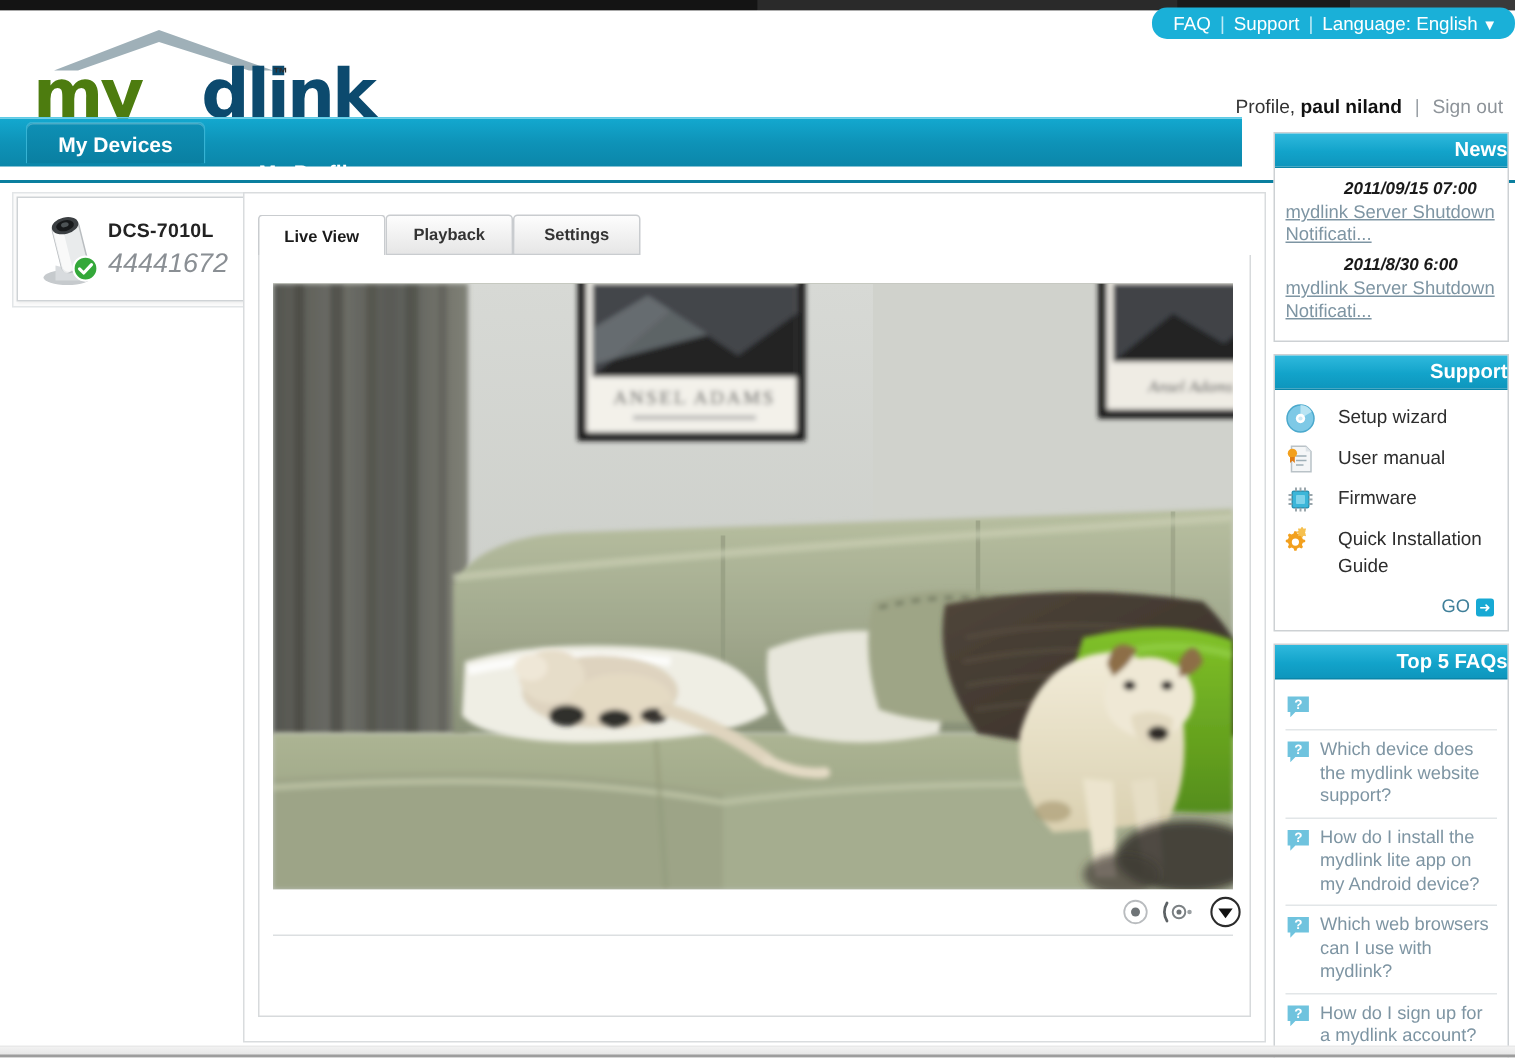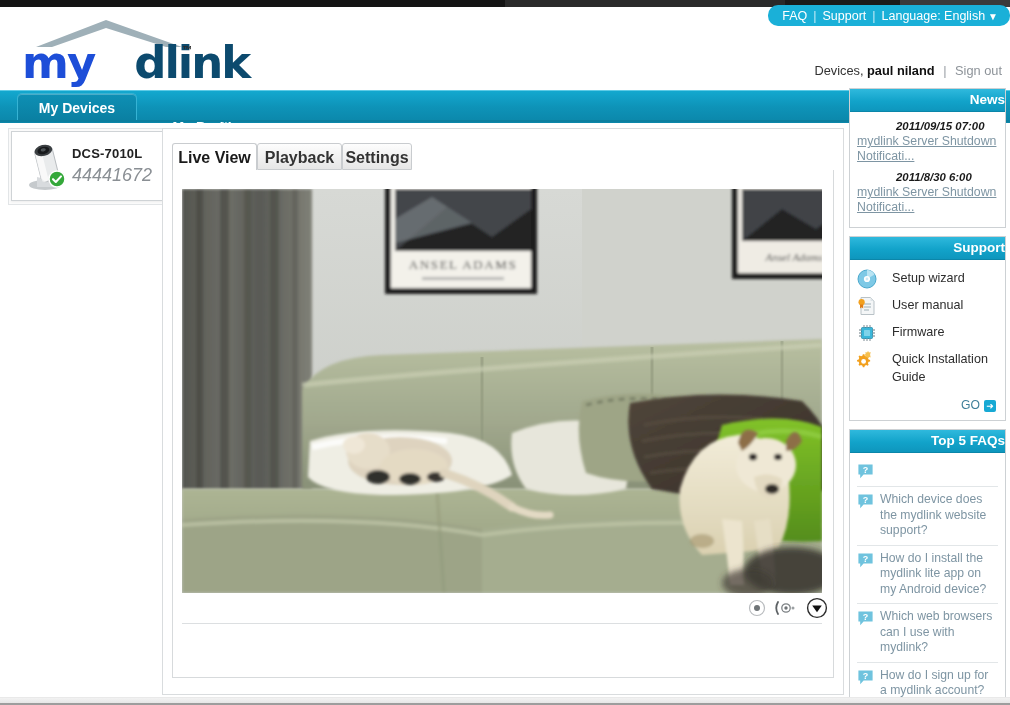--- a/index.html
+++ b/index.html
@@ -30,33 +30,33 @@
   }
   .util-bar a { color:#ffffff; text-decoration:none; white-space:nowrap; }
   .util-sep { color:#bfeaf6; padding:0 6px; }
   .caret-down { display:inline-block; margin-left:3px; font-size:10px; }
 
   
   .logo-wrap { position:absolute; left:12px; top:18px; width:200px; height:60px; }
   .logo-roof { position:absolute; left:22px; top:0px; width:150px; height:30px; }
   .logo-text { position:absolute; left:10px; top:22px; font-size:45px; font-weight:bold;
      letter-spacing:-2px; line-height:1; font-family:"DejaVu Sans", sans-serif;}
-  .logo-my { color:#1d4ed8; }
+  .logo-my { color:#4d7c0f; }
   .logo-dlink { color:#0c4a6e;margin-left:40px; }
   .logo-tm { position:absolute; left:170px; top:26px; font-size:10px; color:#2b2b2b; font-weight:bold;}
 
   
   .welcome { position:absolute; right:8px; top:63px; font-size:12.8px; color:#333; white-space:nowrap;}
   .welcome b { color:#111; }
   .welcome .bar { color:#9aa0a6; padding:0 5px; }
   .welcome a { color:#8d9399; text-decoration:none; }
 
   
   .nav {
-    position:absolute; left:0; top:90px; width:1010px; height:32px;
+    position:absolute; left:0; top:78px; width:828px; height:32px;
     background: linear-gradient(to bottom,#13a8cf 0%, #0e93b8 50%, #0b86a9 100%);
     border-top:1px solid #5ecbe6;
   }
   .nav-tab {
     position:absolute; top:2px; height:28px; line-height:28px;
     font-size:14px; font-weight:bold; color:#ffffff; text-align:center;
     padding:0 18px; box-sizing:border-box;
   }
   .nav-tab.active {
     background: linear-gradient(to bottom,#0e90b5 0%, #0a7fa1 100%);
@@ -83,21 +83,21 @@
   .device-id  { position:absolute; left:60px; top:33px; font-size:18px; color:#8a8f94;font-style:italic; }
 
   
   .content-outer {
     position:absolute; left:162px; top:128px; width:680px; height:565px;
     background:#ffffff; border:1px solid #d9dcde;
   }
   .tabs-row { position:absolute; left:0; top:14px; height:28px; width:680px; }
   .ctab {
     position:absolute; top:0; height:27px; line-height:27px; box-sizing:border-box;
-    font-size:16px; font-weight:bold; color:#333; text-align:center;
+    font-size:11px; font-weight:bold; color:#333; text-align:center;
     background: linear-gradient(to bottom,#fdfdfd 0%,#e6e6e6 100%);
     border:1px solid #c9cccf; border-bottom:1px solid #c9cccf;
     border-radius:3px 3px 0 0;
   }
   .ctab.active {
     background:#ffffff; color:#1a1a1a; border-bottom:1px solid #ffffff; height:28px; line-height:28px;
   }
   .tabs-baseline { position:absolute; left:9px; top:41px; width:662px; height:1px; background:#c9cccf;}
 
   .inner-panel {
@@ -168,21 +168,21 @@
 
   <div class="logo-wrap">
     <svg class="logo-roof" viewBox="0 0 150 30">
       <path d="M2 29 L72 2 L148 29 L132 29 L72 10 L18 29 Z" fill="#9fb0b8"></path>
     </svg>
     <div class="logo-text"><span class="logo-my">my</span><span class="logo-dlink">dlink</span></div>
     <div class="logo-tm">™</div>
   </div>
 
   <div class="welcome">
-    <span>Devices,</span>
+    <span>Profile,</span>
     <b>paul niland</b>
     <span class="bar">|</span>
     <a href="#">Sign out</a>
   </div>
 
   <div class="nav">
     <div class="nav-tab active" style="left:17px; width:120px;">My Devices</div>
     <div class="nav-tab" style="left:151px; width:110px;margin-top:20px;">My Profile</div>
   </div>
   <div class="nav-underline"></div>
@@ -207,21 +207,21 @@
       </svg>
       <div class="device-name">DCS-7010L</div>
       <div class="device-id">44441672</div>
     </div>
   </div>
 
   <div class="content-outer">
     <div class="tabs-row">
       <div class="ctab active" style="left:9px; width:85px;">Live View</div>
       <div class="ctab" style="left:94px; width:85px;">Playback</div>
-      <div class="ctab" style="left:179px; width:70px;">Settings</div>
+      <div class="ctab" style="left:179px; width:85px;">Settings</div>
     </div>
     <div class="tabs-baseline"></div>
 
     <div class="inner-panel">
 
       <div class="video-box">
         <svg viewBox="0 0 640 404" width="640" height="404" preserveAspectRatio="none">
           <defs>
             <linearGradient id="wallG" x1="0" y1="0" x2="0" y2="1">
               <stop offset="0%" stop-color="#d6d8d4"></stop>

